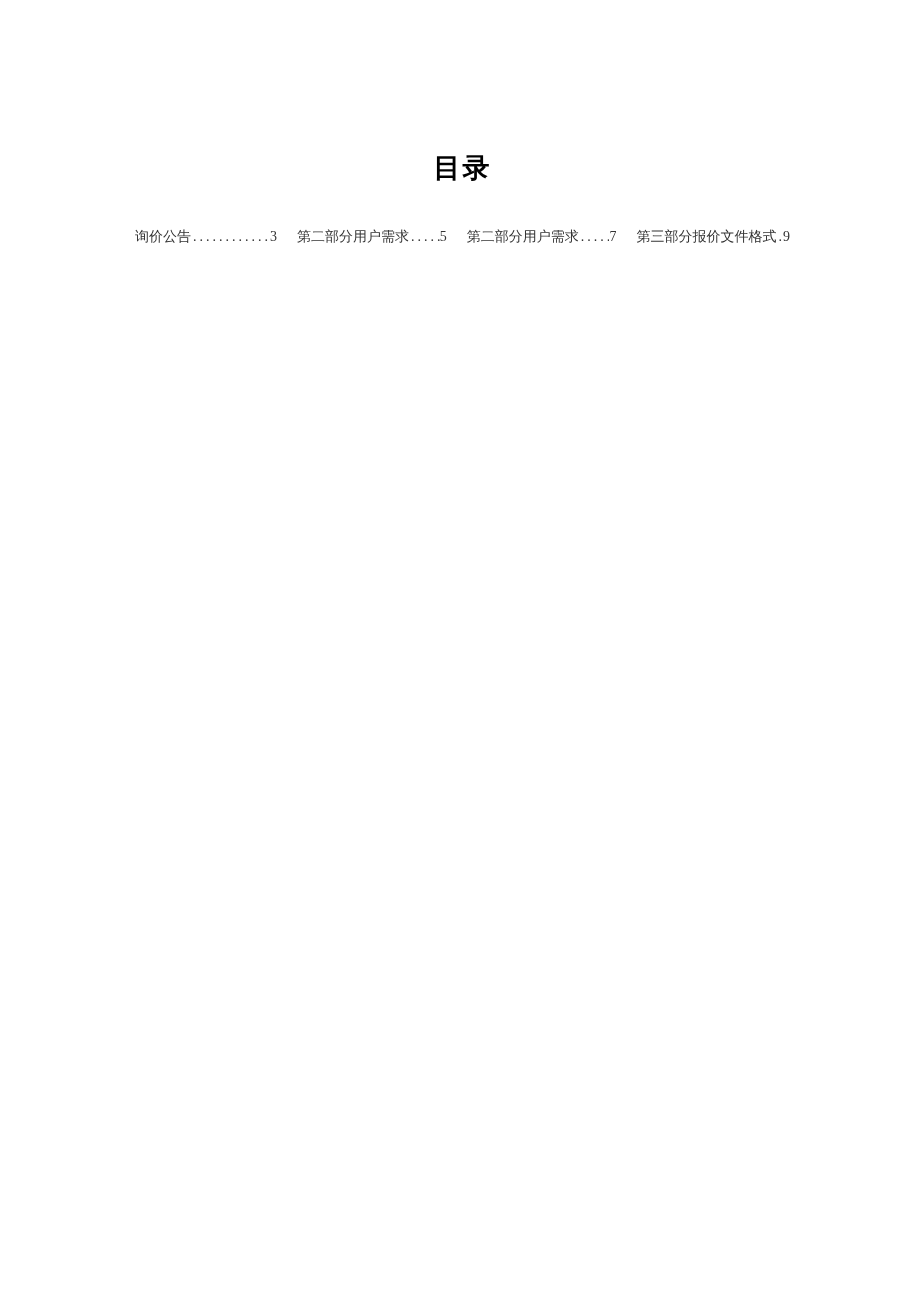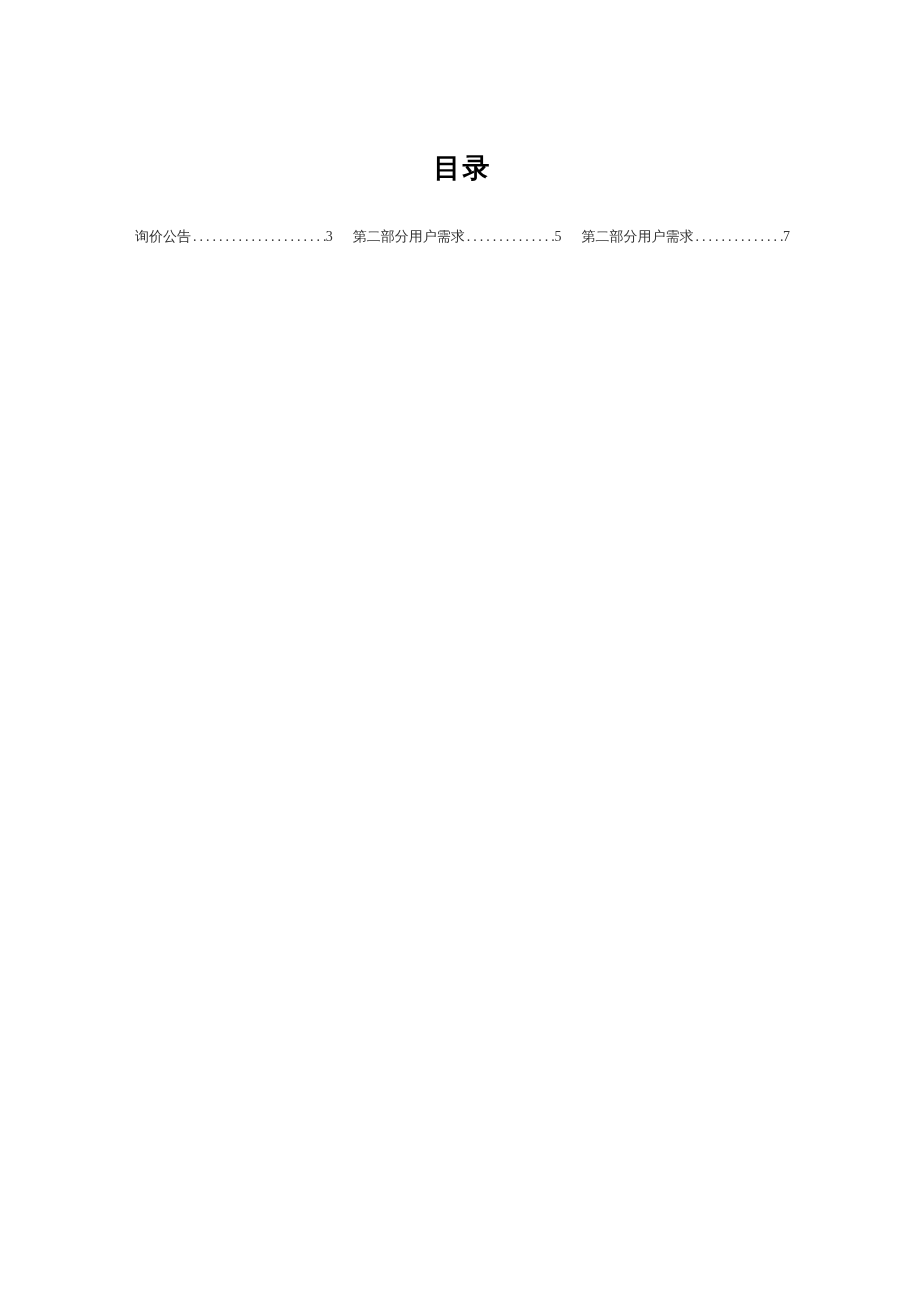--- a/index.html
+++ b/index.html
@@ -70,14 +70,19 @@
     <div class="toc-entry">
       <span class="toc-label">第二部分用户需求</span>
       <span class="toc-dots"></span>
       <span class="toc-page">5</span>
     </div>
     <div class="toc-entry">
       <span class="toc-label">第二部分用户需求</span>
       <span class="toc-dots"></span>
       <span class="toc-page">7</span>
     </div>
+    <div class="toc-entry">
+      <span class="toc-label">第三部分报价文件格式</span>
+      <span class="toc-dots"></span>
+      <span class="toc-page">9</span>
+    </div>
   </div>
 </div>
 
 </body></html>

